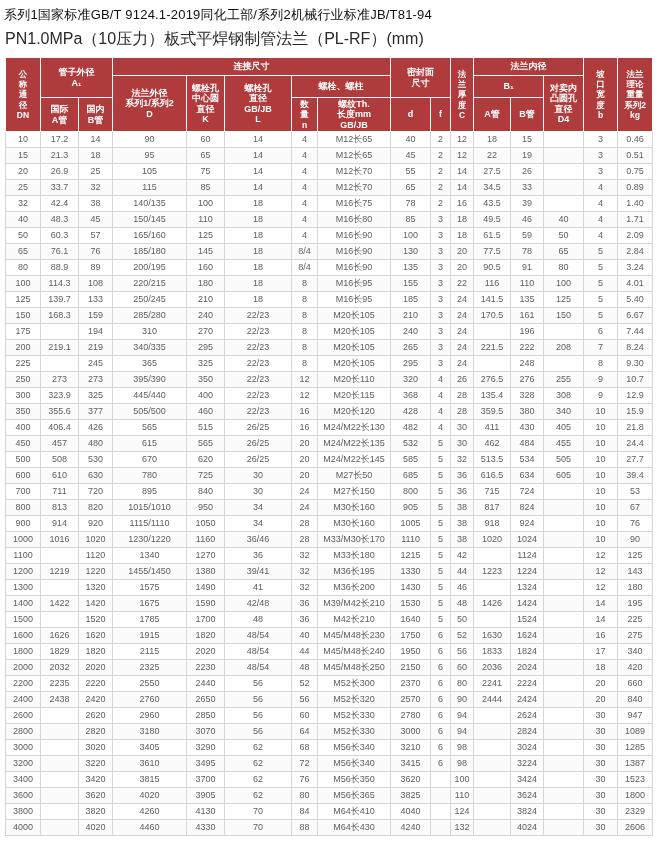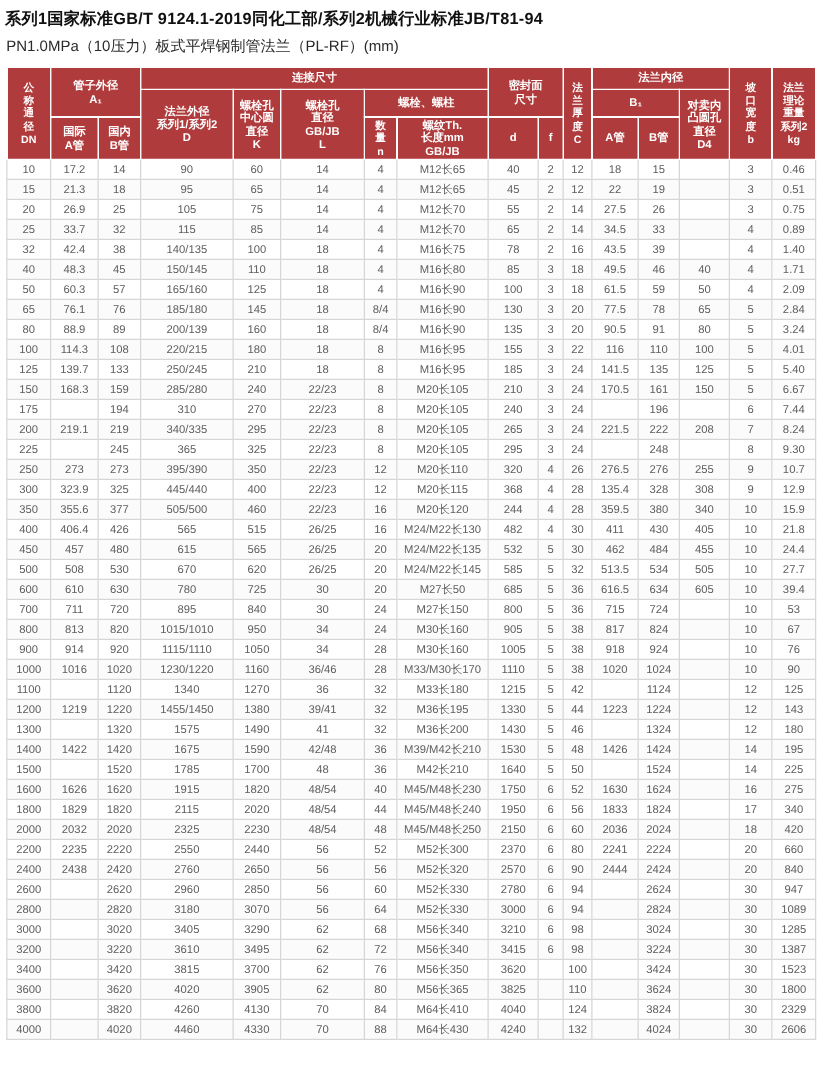--- a/index.html
+++ b/index.html
@@ -3,25 +3,25 @@
 <meta charset="utf-8">
 <style>
   html,body { margin:0; padding:0; }
   body {
     width:657px; height:860px;
     background:#ffffff;
     font-family:"Liberation Sans", sans-serif;
     overflow:hidden;
   }
   .title {
-    font-size:13px; font-weight:bold; color:#101010;
+    font-size:13px; font-weight:normal; color:#101010;
     padding:6px 2px 0 4px; letter-spacing:0.2px;
   }
   .subtitle {
-    font-size:12px; color:#2a2a2a;
+    font-size:16px; color:#2a2a2a;
     padding:5px 2px 7px 5px;
   }
   table.spec {
     border-collapse:collapse; table-layout:fixed;
     width:647px; margin-left:5px;
   }
   table.spec th {
     background:#b03b3c; color:#ffffff;
     font-size:9px; font-weight:bold;
     white-space:pre-line; line-height:1.15;
@@ -275,21 +275,21 @@
         <td>77.5</td>
         <td>78</td>
         <td>65</td>
         <td>5</td>
         <td>2.84</td>
       </tr>
       <tr>
         <td>80</td>
         <td>88.9</td>
         <td>89</td>
-        <td>200/139</td>
+        <td>200/195</td>
         <td>160</td>
         <td>18</td>
         <td>8/4</td>
         <td>M16长90</td>
         <td>135</td>
         <td>3</td>
         <td>20</td>
         <td>90.5</td>
         <td>91</td>
         <td>80</td>
@@ -442,21 +442,21 @@
       </tr>
       <tr>
         <td>350</td>
         <td>355.6</td>
         <td>377</td>
         <td>505/500</td>
         <td>460</td>
         <td>22/23</td>
         <td>16</td>
         <td>M20长120</td>
-        <td>244</td>
+        <td>428</td>
         <td>4</td>
         <td>28</td>
         <td>359.5</td>
         <td>380</td>
         <td>340</td>
         <td>10</td>
         <td>15.9</td>
       </tr>
       <tr>
         <td>400</td>

